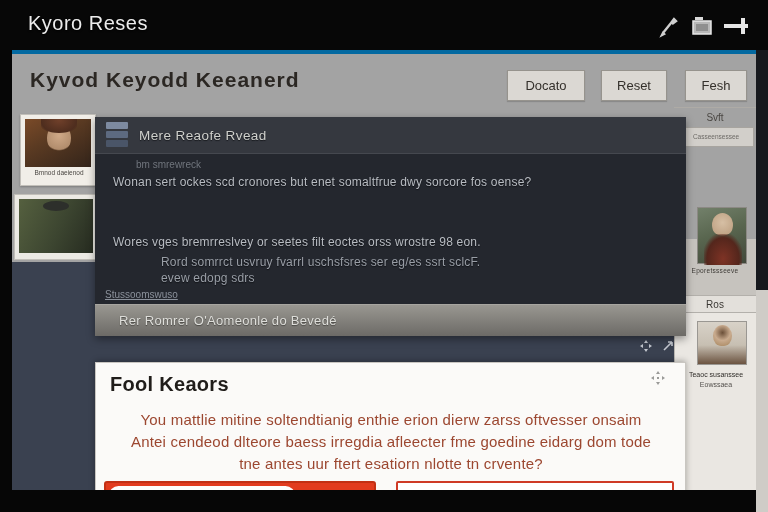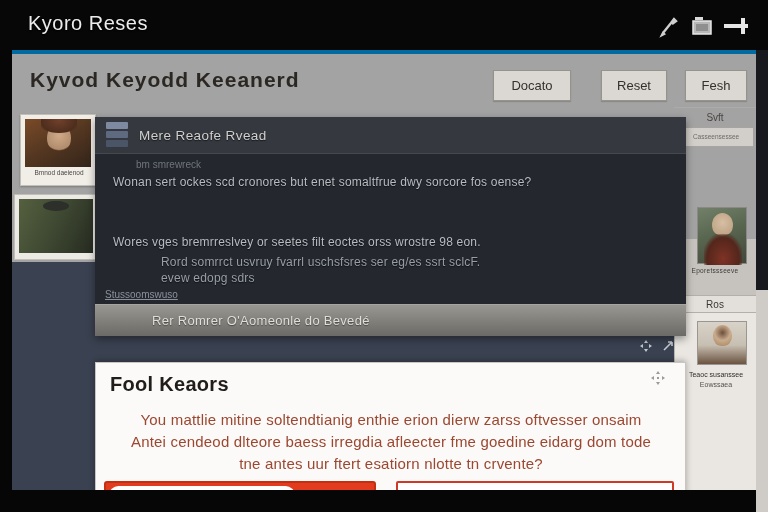--- a/index.html
+++ b/index.html
@@ -9,21 +9,21 @@
   
   .topbar { position:absolute; left:0; top:0; width:768px; height:50px; background:#070707; }
   .topbar-title { position:absolute; left:28px; top:12px; font-size:20px; color:#ececec; letter-spacing:.5px; text-shadow:0 1px 2px #000; }
   .topbar-icon { position:absolute; top:14px; width:26px; height:24px; color:#cfcfcf; cursor:pointer; }
   .ti-1 { left:656px; } .ti-2 { left:690px; } .ti-3 { left:722px; }
 
   
   .window { position:absolute; left:12px; top:50px; width:744px; height:440px; background:#a3a3a3; border-top:4px solid #0369a1; overflow:hidden; }
   .win-title { position:absolute; left:18px; top:14px; font-size:21px; font-weight:600; color:#2b2723; letter-spacing:1px; }
   .win-btn { position:absolute; top:16px; height:31px; background:#dbd8d3; border:1px solid #96938d; color:#34302b; font-size:13px; text-align:center; line-height:29px; box-shadow:0 1px 1px rgba(0,0,0,.15); cursor:pointer; }
-  .btn-1 { left:481px; width:78px; } .btn-2 { left:589px; width:66px; } .btn-3 { left:673px; width:62px; }
+  .btn-1 { left:495px; width:78px; } .btn-2 { left:589px; width:66px; } .btn-3 { left:673px; width:62px; }
 
   
   .rr-sep { position:absolute; left:662px; top:53px; width:82px; height:1px; background:#aeaba6; }
   .rr-sort { position:absolute; left:662px; top:58px; width:82px; text-align:center; font-size:10px; color:#4a4743; }
   .rr-drop { position:absolute; left:666px; top:73px; width:76px; height:20px; background:#d2cfca; border:1px solid #a7a49f; font-size:6.5px; color:#6d6a66; text-align:center; line-height:18px; overflow:hidden; cursor:pointer; }
   .rr-greyzone { position:absolute; left:662px; top:185px; width:82px; height:56px; background:#c6c3be; }
   .rr-photo1 { position:absolute; left:685px; top:153px; width:50px; height:57px; border:1px solid #8c8984; cursor:pointer;
     background:linear-gradient(160deg,#72806a 0%,#59664f 45%,#41483a 100%); }
   .rr-photo1::before { content:""; position:absolute; left:14px; top:5px; width:21px; height:24px; border-radius:50%;
     background:radial-gradient(circle at 50% 40%, #d6bfa4 0%, #c0a486 70%, rgba(0,0,0,0) 75%); }
@@ -72,21 +72,21 @@
   .dp-title { position:absolute; left:44px; top:11px; font-size:13.5px; color:#cfd0cc; text-shadow:0 1px 1px #16181c; letter-spacing:.4px; }
   .dp-meta { position:absolute; left:34px; top:42px; font-size:10px; color:#70757d;padding-left:7px; }
   .dp-line { position:absolute; font-size:12px; color:#aeb2b9; text-shadow:0 1px 1px #101216; letter-spacing:.2px; white-space:nowrap; }
   .dl-q1 { left:18px; top:58px; color:#b8bcc2; }
   .dl-a1 { left:66px; top:76px; color:#999ea6; }
   .dl-q2 { left:18px; top:118px; color:#b8bcc2; }
   .dl-a2 { left:66px; top:138px; color:#999ea6; }
   .dl-a3 { left:66px; top:154px; color:#999ea6; }
   .dp-link { position:absolute; left:10px; top:172px; font-size:10px; color:#8b919b; text-decoration:underline; cursor:pointer; }
   .dp-footer { position:absolute; left:0; top:187px; width:100%; height:32px; background:linear-gradient(#999791,#6c6a66); border-top:1px solid #a7a5a0; cursor:pointer; }
-  .dp-footer span { position:absolute; left:24px; top:8px; font-size:13px; color:#dededa; text-shadow:0 1px 1px #4a4945; letter-spacing:.3px;margin-left:33px; }
+  .dp-footer span { position:absolute; left:24px; top:8px; font-size:13px; color:#dededa; text-shadow:0 1px 1px #4a4945; letter-spacing:.3px; }
 
   
   .dialog { position:absolute; left:83px; top:308px; width:591px; height:160px; background:#fbfaf8; border:1px solid #c9c6c1; box-shadow:0 -1px 6px rgba(0,0,0,.3); }
   .dlg-title { position:absolute; left:14px; top:10px; font-size:20px; font-weight:600; color:#201d1a; letter-spacing:.3px;text-align:center; }
   .dlg-move { position:absolute; right:20px; top:8px; width:14px; height:14px; color:#9a9a98; cursor:pointer; }
   .dlg-msg { position:absolute; left:12px; top:46px; width:566px; text-align:center; font-size:15px; color:#9c4730; line-height:1.45; letter-spacing:.2px; }
   .dlg-progress { position:absolute; left:8px; top:118px; width:272px; height:29px; background:#e23b1e; border:2px solid #c23014; border-radius:3px; cursor:pointer;font-family:Liberation Serif, serif; }
   .dlg-pill { position:absolute; left:3px; top:3px; width:186px; height:19px; background:#fdfdfc; border-radius:10px; }
   .dlg-pill span { position:absolute; left:32px; top:5px; font-size:8px; color:#8a3325; letter-spacing:.5px; }
   .dlg-input { position:absolute; left:300px; top:118px; width:278px; height:29px; background:#fff; border:2px solid #cf3a26; border-radius:2px; font-size:13px; padding:0 8px; color:#333; outline:none; }

